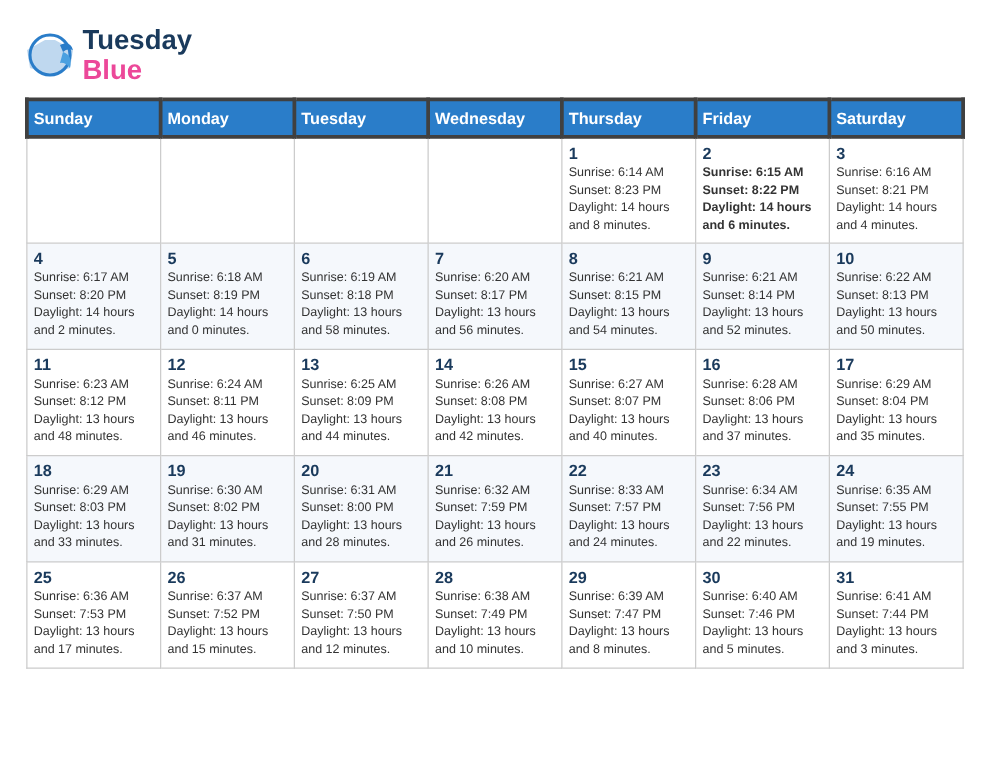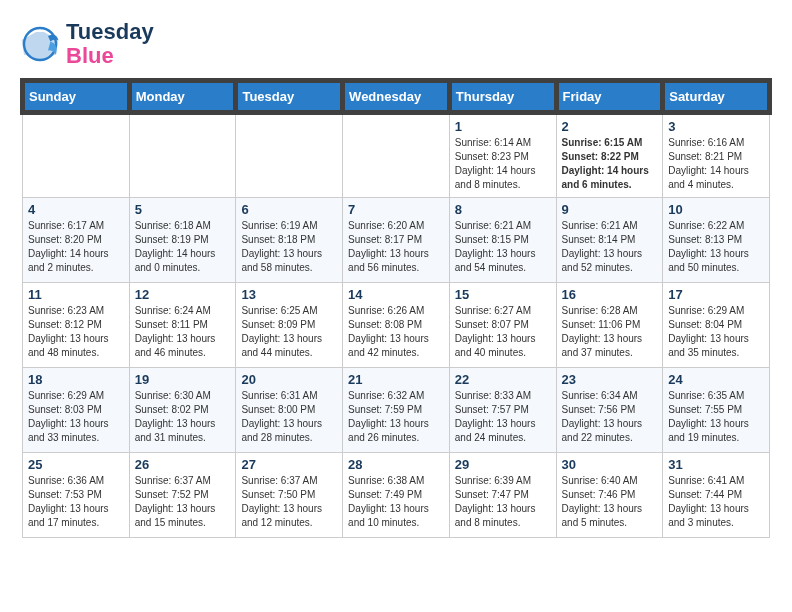--- a/index.html
+++ b/index.html
@@ -49,21 +49,21 @@
       border-collapse: collapse;
       border: 1px solid #ccc;
     }
     .calendar thead tr th {
       background: #2a7dc9;
       color: #fff;
       font-size: 13px;
       font-weight: bold;
       padding: 6px 4px;
       text-align: left;
-      border: 5px solid #404040;
+      border: 3px solid #404040;
     }
     .calendar tbody tr td {
       width: calc(100% / 7);
       vertical-align: top;
       padding: 4px 5px;
       border: 1px solid #ccc;
       font-size: 10.5px;
       color: #333;
       background: #fff;
       height: 85px;
@@ -232,21 +232,21 @@
         <td>
           <span class="day-num">15</span>
           <div class="day-info" style="white-space: pre-line;">Sunrise: 6:27 AM
 Sunset: 8:07 PM
 Daylight: 13 hours
 and 40 minutes.</div>
         </td>
         <td>
           <span class="day-num">16</span>
           <div class="day-info" style="white-space: pre-line;">Sunrise: 6:28 AM
-Sunset: 11:06 PM
+Sunset: 8:06 PM
 Daylight: 13 hours
 and 37 minutes.</div>
         </td>
         <td>
           <span class="day-num">17</span>
           <div class="day-info" style="white-space: pre-line;">Sunrise: 6:29 AM
 Sunset: 8:04 PM
 Daylight: 13 hours
 and 35 minutes.</div>
         </td>

